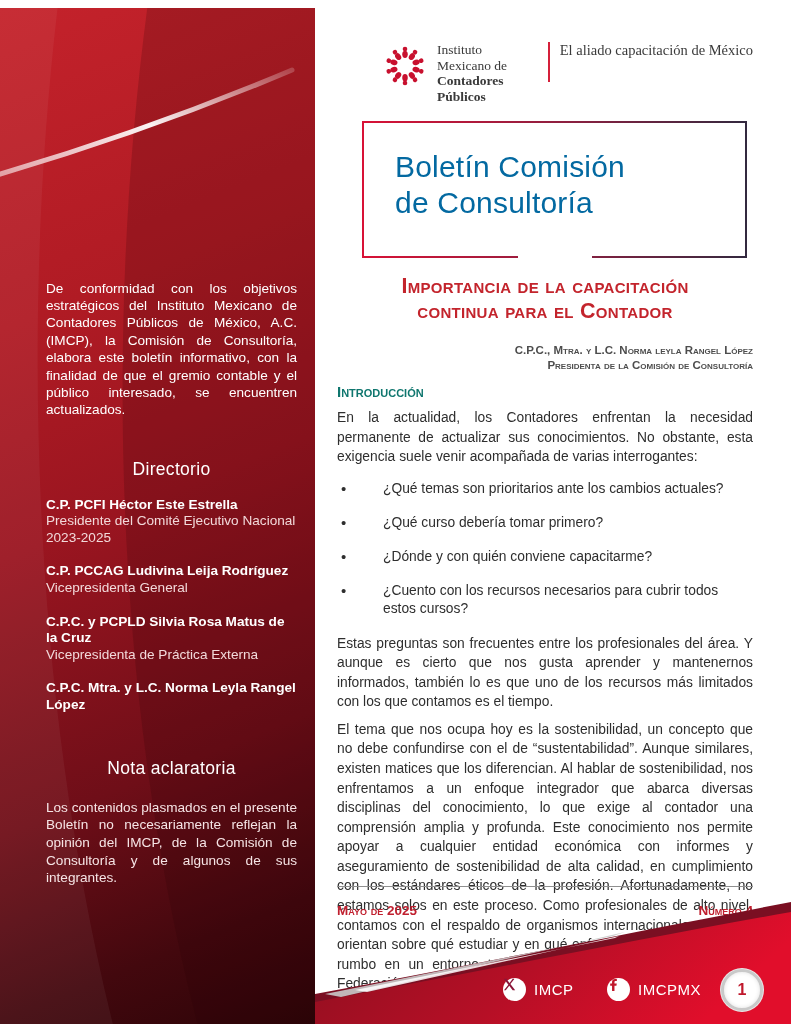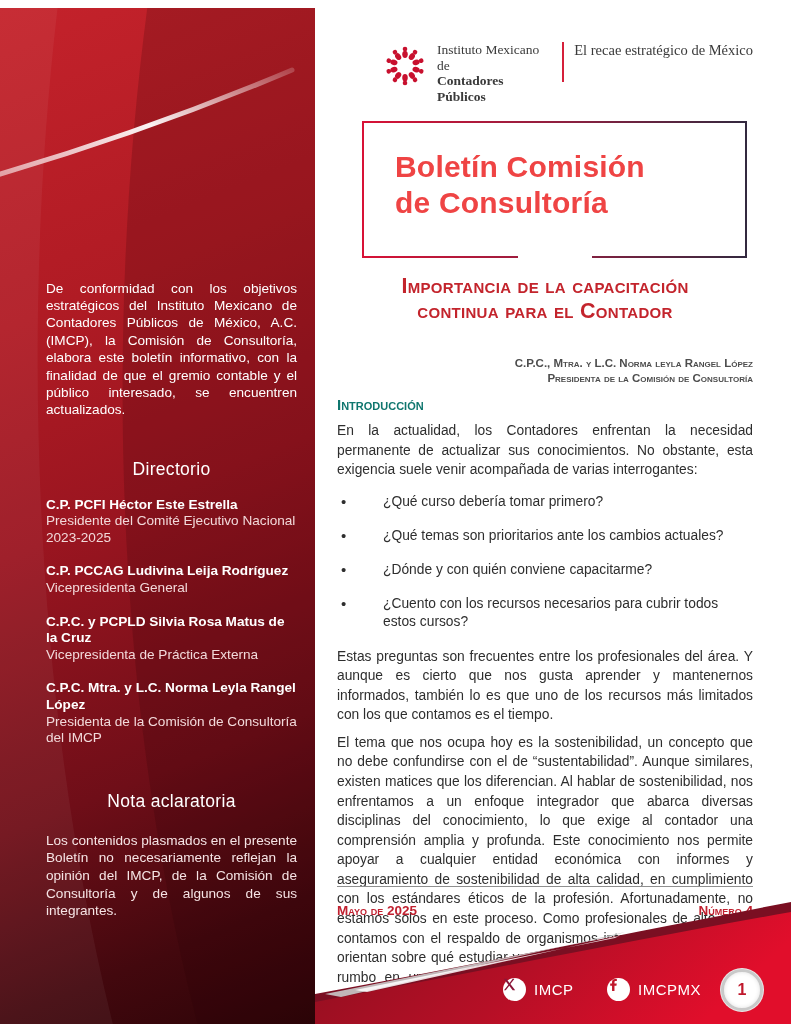--- a/index.html
+++ b/index.html
@@ -28,25 +28,25 @@
   .logo-mark{width:44px;height:48px;flex:0 0 auto;}
   .org{margin-left:10px;font-family:"Liberation Serif",serif;color:#3a3a3a;line-height:1.15;}
   .org .l1{font-size:13.5px;}
   .org .l2{font-size:13.5px;font-weight:700;}
   .hdr-div{width:2px;height:40px;background:#d5203a;margin:0 10px 0 14px;}
   .tagline{font-family:"Liberation Serif",serif;font-size:14.5px;color:#3a3a3a;white-space:nowrap;}
 
   .banner{position:relative;margin:21px 0 0 25px;width:385px;height:137px;box-sizing:border-box;
     border:2.5px solid;border-image:linear-gradient(to right,#d81236,#8a2040 55%,#33293f) 1;}
   .banner .gap{position:absolute;left:50%;bottom:-5px;transform:translateX(-50%);width:74px;height:8px;background:#fff;}
-  .banner .t{margin:26px 0 0 31px;font-size:30px;line-height:1.2;font-weight:700;color:#ef4444;letter-spacing:.2px;}
+  .banner .t{margin:26px 0 0 31px;font-size:30px;line-height:1.2;font-weight:400;color:#0369a1;letter-spacing:.2px;}
 
   .art-title{margin-top:16px;text-align:center;font-weight:700;color:#c3242c;
     font-variant:small-caps;font-size:21.5px;line-height:1.15;letter-spacing:.3px;}
-  .byline{margin-top:33px;text-align:right;font-weight:700;color:#4d4d4d;
+  .byline{margin-top:20px;text-align:right;font-weight:700;color:#4d4d4d;
     font-variant:small-caps;font-size:11.5px;line-height:1.25;}
   .section-title{margin-top:11px;font-weight:700;color:#0f766e;font-variant:small-caps;font-size:15px;}
   .body-p{margin:8px 0 0 0;font-size:13.8px;line-height:1.42;text-align:justify;}
   ul.bullets{list-style:none;margin:13px 0 0 0;padding:0;}
   ul.bullets li{position:relative;padding-left:46px;margin-bottom:16px;font-size:13.8px;line-height:1.3;}
   ul.bullets li::before{content:"•";position:absolute;left:4px;top:-1px;font-size:15px;color:#2e2e2e;}
   .quote{margin:10px 44px 0 35px;font-size:12.8px;line-height:1.42;text-align:justify;}
 
   .pagefoot{position:absolute;left:337px;right:38px;top:886px;border-top:1px solid #8f8f8f;
     display:flex;justify-content:space-between;padding-top:16px;
@@ -93,21 +93,20 @@
       <div class="sb-entry">
         <div class="nm">C.P. PCCAG Ludivina Leija Rodríguez</div>
         <div class="rl">Vicepresidenta General</div>
       </div>
       <div class="sb-entry">
         <div class="nm">C.P.C. y PCPLD Silvia Rosa Matus de la Cruz</div>
         <div class="rl">Vicepresidenta de Práctica Externa</div>
       </div>
       <div class="sb-entry">
         <div class="nm">C.P.C. Mtra. y L.C. Norma Leyla Rangel López</div>
-        <div class="rl">Presidenta de la Comisión de Consultoría del IMCP</div>
       </div>
 
       <h2 class="sb-h sb-nota-title">Nota aclaratoria</h2>
       <p class="sb-nota">Los contenidos plasmados en el presente Boletín no necesariamente reflejan la opinión del IMCP, de la Comisión de Consultoría y de algunos de sus integrantes.</p>
     </div>
   </aside>
 
   <main class="main">
 
     <div class="m-header">
@@ -127,21 +126,21 @@
         <use href="#bean" transform="rotate(216)"></use>
         <use href="#bean" transform="rotate(252)"></use>
         <use href="#bean" transform="rotate(288)"></use>
         <use href="#bean" transform="rotate(324)"></use>
       </svg>
       <div class="org">
         <div class="l1">Instituto Mexicano de</div>
         <div class="l2">Contadores Públicos</div>
       </div>
       <div class="hdr-div"></div>
-      <div class="tagline">El recae estratégico de México</div>
+      <div class="tagline">El aliado capacitación de México</div>
     </div>
 
     <div class="banner">
       <div class="t">
         <div>Boletín Comisión</div>
         <div>de Consultoría</div>
       </div>
       <div class="gap"></div>
     </div>
 
@@ -153,22 +152,22 @@
     <div class="byline">
       <div>C.P.C., Mtra. y L.C. Norma leyla Rangel López</div>
       <div>Presidenta de la Comisión de Consultoría</div>
     </div>
 
     <div class="section-title">Introducción</div>
 
     <p class="body-p">En la actualidad, los Contadores enfrentan la necesidad permanente de actualizar sus conocimientos. No obstante, esta exigencia suele venir acompañada de varias interrogantes:</p>
 
     <ul class="bullets">
+      <li>¿Qué temas son prioritarios ante los cambios actuales?</li>
       <li>¿Qué curso debería tomar primero?</li>
-      <li>¿Qué temas son prioritarios ante los cambios actuales?</li>
       <li>¿Dónde y con quién conviene capacitarme?</li>
       <li>¿Cuento con los recursos necesarios para cubrir todos estos cursos?</li>
     </ul>
 
     <p class="body-p">Estas preguntas son frecuentes entre los profesionales del área. Y aunque es cierto que nos gusta aprender y mantenernos informados, también lo es que uno de los recursos más limitados con los que contamos es el tiempo.</p>
     <p class="body-p">El tema que nos ocupa hoy es la sostenibilidad, un concepto que no debe confundirse con el de “sustentabilidad”. Aunque similares, existen matices que los diferencian. Al hablar de sostenibilidad, nos enfrentamos a un enfoque integrador que abarca diversas disciplinas del conocimiento, lo que exige al contador una comprensión amplia y profunda. Este conocimiento nos permite apoyar a cualquier entidad económica con informes y aseguramiento de sostenibilidad de alta calidad, en cumplimiento con los estándares éticos de la profesión. Afortunadamente, no estamos solos en este proceso. Como profesionales de alto nivel, contamos con el respaldo de organismos internacionales que nos orientan sobre qué estudiar y en qué enfocarnos para no perder el rumbo en un entorno tan dinámico. Un ejemplo de ello es la Federación Internacional de Contadores (IFAC), que ha señalado de manera explícita:</p>
     <p class="quote">Se han mejorado los estándares internacionales de educación para equipar a los contadores profesionales en la presentación de informes de sostenibilidad. También se ha modernizado el estándar sobre evaluación formal de la competencia profesional.</p>
   </main>
 
   <div class="pagefoot">

